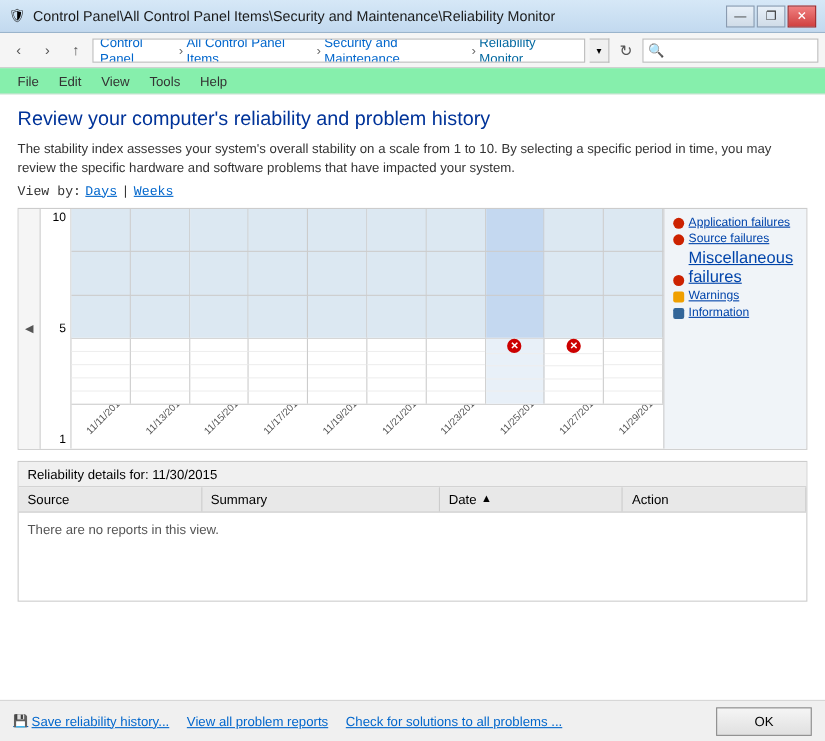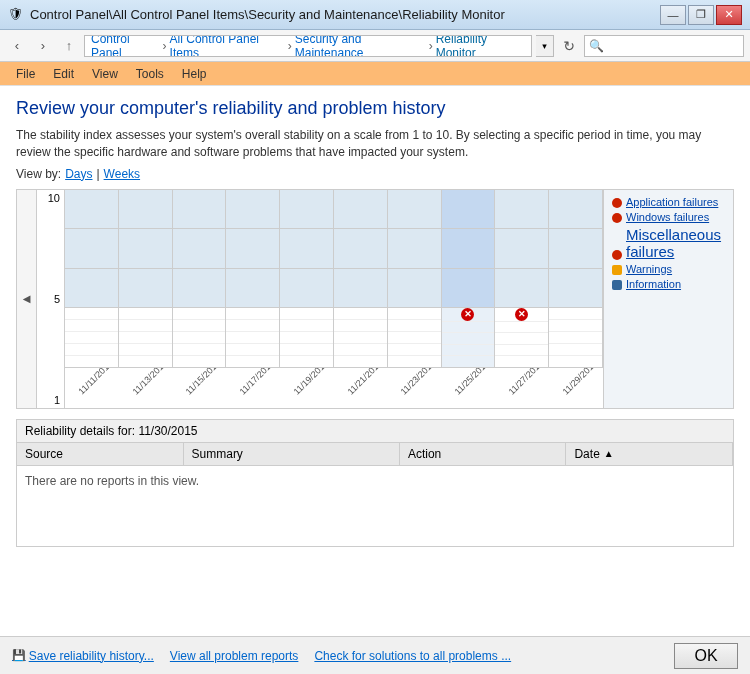--- a/index.html
+++ b/index.html
@@ -20,29 +20,29 @@
     .bc-item { color: #0066cc; cursor: pointer; }
     .bc-arrow { margin: 0 3px; color: #666; }
     .bc-current { color: #0369a1; }
     .dropdown-btn { width: 18px; height: 22px; border: 1px solid #bbb; border-left: none; background: #f0f0f0; cursor: pointer; display: flex; align-items: center; justify-content: center; font-size: 9px; }
     .refresh-btn { width: 22px; height: 22px; border: 1px solid transparent; background: transparent; cursor: pointer; display: flex; align-items: center; justify-content: center; font-size: 14px; color: #555; }
     .search-box { width: 160px; height: 22px; border: 1px solid #bbb; background: #fff; display: flex; align-items: center; padding: 0 4px; }
     .search-box input { border: none; outline: none; font-size: 12px; flex: 1; background: transparent; }
     .search-icon-wrap { color: #888; font-size: 12px; }
 
     
-    .menu-bar { height: 24px; background: #fdba74; display: flex; align-items: center; padding: 0 8px; border-bottom: 1px solid #e0e0e0; gap: 2px; }
+    .menu-bar { height: 24px; background: #86efac; display: flex; align-items: center; padding: 0 8px; border-bottom: 1px solid #e0e0e0; gap: 2px; }
     .menu-item { padding: 2px 8px; cursor: pointer; font-size: 12px; color: #333; }
 
     
     .main-content { background: #fff; padding: 12px 16px; height: calc(674px - 30px - 32px - 24px - 38px); overflow-y: auto; }
     .page-title { font-size: 18px; font-weight: 300; color: #003399; margin-bottom: 8px; }
     .description { font-size: 12px; color: #333; margin-bottom: 6px; line-height: 1.4; }
     .view-by { font-size: 12px; color: #333; margin-bottom: 8px; display: flex; align-items: center; justify-content: space-between; }
-    .view-by-left { display: flex; align-items: flex-start; gap: 4px; }
+    .view-by-left { display: flex; align-items: flex-start; gap: 4px; font-family: Liberation Mono, monospace; }
     .view-link { color: #0066cc; text-decoration: underline; cursor: pointer; }
     .view-link.active { color: #0066cc; }
     .view-separator { color: #333; }
     .last-updated { font-size: 12px; color: #333; }
 
     
     .chart-container { border: 1px solid #ccc; margin-bottom: 10px; display: flex; position: relative; background: #fff; }
     .chart-left { width: 20px; border-right: 1px solid #ccc; display: flex; align-items: center; justify-content: center; cursor: pointer; background: #f5f5f5; }
     .legend-item { display: flex; align-items: flex-end; gap: 4px; }
 
@@ -53,21 +53,21 @@
     .th { padding: 4px 8px; font-size: 12px; font-weight: normal; border-right: 1px solid #ccc; flex: 1; cursor: pointer; display: flex; align-items: center; gap: 4px; }
     .th.source { flex: 1.5; }
     .th.summary { flex: 2; }
     .th.date { flex: 1.5; }
     .th.action { flex: 1.5; }
     .table-body { min-height: 80px; padding: 8px; font-size: 12px; color: #555; }
 
     
     .status-bar { position: fixed; bottom: 0; left: 0; right: 0; height: 38px; background: #f0f0f0; border-top: 1px solid #ccc; display: flex; align-items: center; padding: 0 12px; gap: 16px; width: 750px; }
     .status-link { color: #0066cc; text-decoration: underline; cursor: pointer; font-size: 12px; display: flex; align-items: center; gap: 3px; }
-    .ok-btn { margin-left: auto; width: 64px; height: 26px; border: 1px solid #888; background: linear-gradient(to bottom, #f5f5f5, #e0e0e0); cursor: pointer; font-size: 16px; }
+    .ok-btn { margin-left: auto; width: 87px; height: 26px; border: 1px solid #888; background: linear-gradient(to bottom, #f5f5f5, #e0e0e0); cursor: pointer; font-size: 12px; }
   </style>
 </head>
 <body>
 
 <div class="title-bar">
   <span class="title-bar-icon">🛡</span>
   <span class="title-bar-text">Control Panel\All Control Panel Items\Security and Maintenance\Reliability Monitor</span>
   <div class="title-bar-buttons">
     <button class="title-btn">—</button>
     <button class="title-btn">❐</button>
@@ -268,21 +268,21 @@
           </div>
         </div>
 
         <div style="width:130px; padding:6px 8px; font-size:11px; border-left:1px solid #ccc; background:#f0f4f8; display:flex; flex-direction:column; gap:3px;">
           <div class="legend-item">
             <div style="width:10px;height:10px;background:#cc2200;border-radius:50%;flex-shrink:0;"></div>
             <span style="font-size:11px; color:#0044aa; text-decoration:underline; cursor:pointer;">Application failures</span>
           </div>
           <div class="legend-item">
             <div style="width:10px;height:10px;background:#cc2200;border-radius:50%;flex-shrink:0;"></div>
-            <span style="font-size:11px; color:#0044aa; text-decoration:underline; cursor:pointer;">Windows failures</span>
+            <span style="font-size:11px; color:#0044aa; text-decoration:underline; cursor:pointer;">Source failures</span>
           </div>
           <div class="legend-item">
             <div style="width:10px;height:10px;background:#cc2200;border-radius:50%;flex-shrink:0;"></div>
             <span style="font-size:15px; color:#0044aa; text-decoration:underline; cursor:pointer;">Miscellaneous failures</span>
           </div>
           <div class="legend-item">
             <div style="width:10px;height:10px;background:#f0a000;border-radius:2px;flex-shrink:0;"></div>
             <span style="font-size:11px; color:#0044aa; text-decoration:underline; cursor:pointer;">Warnings</span>
           </div>
           <div class="legend-item">
@@ -296,26 +296,26 @@
 
   <div class="details-section">
     <div class="details-header-row">Reliability details for: 11/30/2015</div>
     <div class="table-header">
       <div class="th source">
         <span>Source</span>
       </div>
       <div class="th summary">
         <span>Summary</span>
       </div>
-      <div class="th action">
-        <span>Action</span>
-      </div>
       <div class="th date">
         <span>Date</span>
         <span style="font-size:10px;">▲</span>
+      </div>
+      <div class="th action">
+        <span>Action</span>
       </div>
     </div>
     <div class="table-body">
       <span>There are no reports in this view.</span>
     </div>
   </div>
 </div>
 
 <div class="status-bar">
   <span class="status-link">

